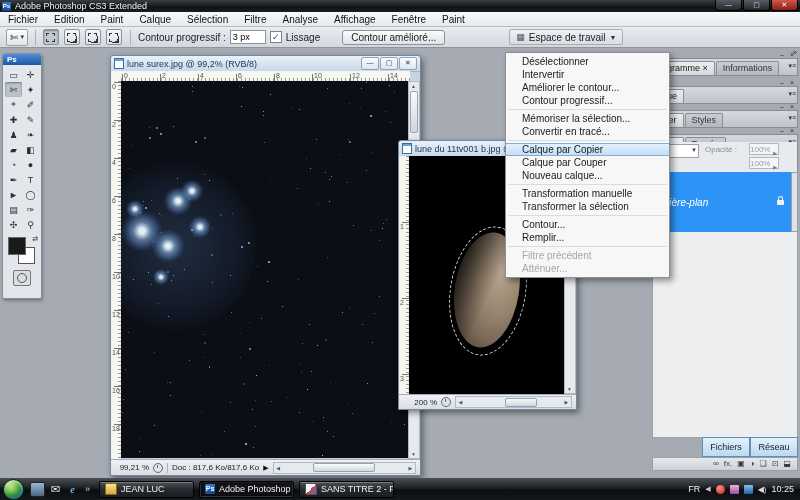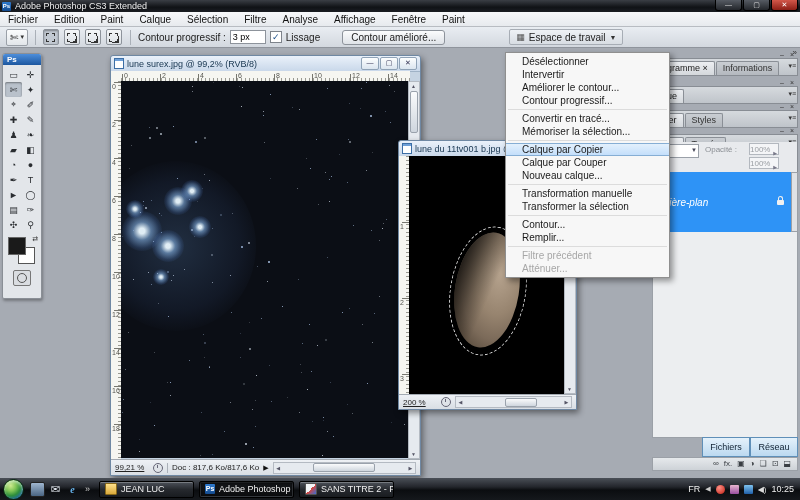--- a/index.html
+++ b/index.html
@@ -73,21 +73,21 @@
     background:repeating-linear-gradient(to bottom,#9a9a92 0 1px,transparent 1px 4px);}
   .rlabel{position:absolute;font-size:7px;color:#55554f;line-height:7px;}
   .majortick-h{position:absolute;bottom:0;width:1px;height:7px;background:#77776f;}
   .majortick-v{position:absolute;right:0;height:1px;width:7px;background:#77776f;}
   .ruler-corner{position:absolute;background:#f6f6f1;border-right:1px solid #b5b5ad;border-bottom:1px solid #b5b5ad;}
   .canvas{position:absolute;background:#0b0e15;overflow:hidden;}
   .star{position:absolute;border-radius:50%;}
   .glow{position:absolute;border-radius:50%;}
   .doc-status{position:absolute;left:0;right:0;bottom:0;background:linear-gradient(#eef1f5,#d9dee4);
     border-top:1px solid #a3aab2;display:flex;align-items:center;font-size:8px;color:#222;gap:4px;padding:0 4px;box-sizing:border-box;}
-  .zoom-box{min-width:34px;text-align:left;text-decoration:underline;}
+  .zoom-box{min-width:34px;text-align:right;}
   .clock-icon{width:8px;height:8px;border:1px solid #667;border-radius:50%;position:relative;background:#dfe3e8;}
   .clock-icon::before{content:"";position:absolute;left:3px;top:1px;width:1px;height:3px;background:#667;}
   .vsep{width:1px;height:10px;background:#aab0b8;}
   .scrollbar-h{flex:1;height:10px;background:#e6eaef;border:1px solid #b4bac2;display:flex;align-items:center;position:relative;}
   .scrollbar-v{position:absolute;background:#e6eaef;border:1px solid #b4bac2;}
   .sb-arrow{font-size:5px;color:#556;width:9px;text-align:center;line-height:8px;}
   .sb-thumb{background:linear-gradient(#fafbfc,#cfd6de);border:1px solid #9aa2ac;border-radius:2px;}
   .moon-sel{position:absolute;border:1px dashed rgba(255,255,255,.85);border-radius:50%;}
   #moon{position:absolute;border-radius:50%;
     background:radial-gradient(ellipse at 68% 35%, #b5a28d 0%, #97846f 38%, #7b6a59 62%, #544739 84%, #2c2620 100%);}
@@ -610,22 +610,22 @@
         <span class="dock-ic">⬓</span>
       </div>
   </div>
 
   <div id="ctxmenu">
       <div class="cm-item">Désélectionner</div>
       <div class="cm-item">Intervertir</div>
       <div class="cm-item">Améliorer le contour...</div>
       <div class="cm-item">Contour progressif...</div>
       <div class="cm-sep"></div>
+      <div class="cm-item">Mémoriser la sélection...</div>
       <div class="cm-item">Convertir en tracé...</div>
-      <div class="cm-item">Mémoriser la sélection...</div>
       <div class="cm-sep"></div>
       <div class="cm-item hl">Calque par Copier</div>
       <div class="cm-item">Calque par Couper</div>
       <div class="cm-item">Nouveau calque...</div>
       <div class="cm-sep"></div>
       <div class="cm-item">Transformation manuelle</div>
       <div class="cm-item">Transformer la sélection</div>
       <div class="cm-sep"></div>
       <div class="cm-item">Contour...</div>
       <div class="cm-item">Remplir...</div>

